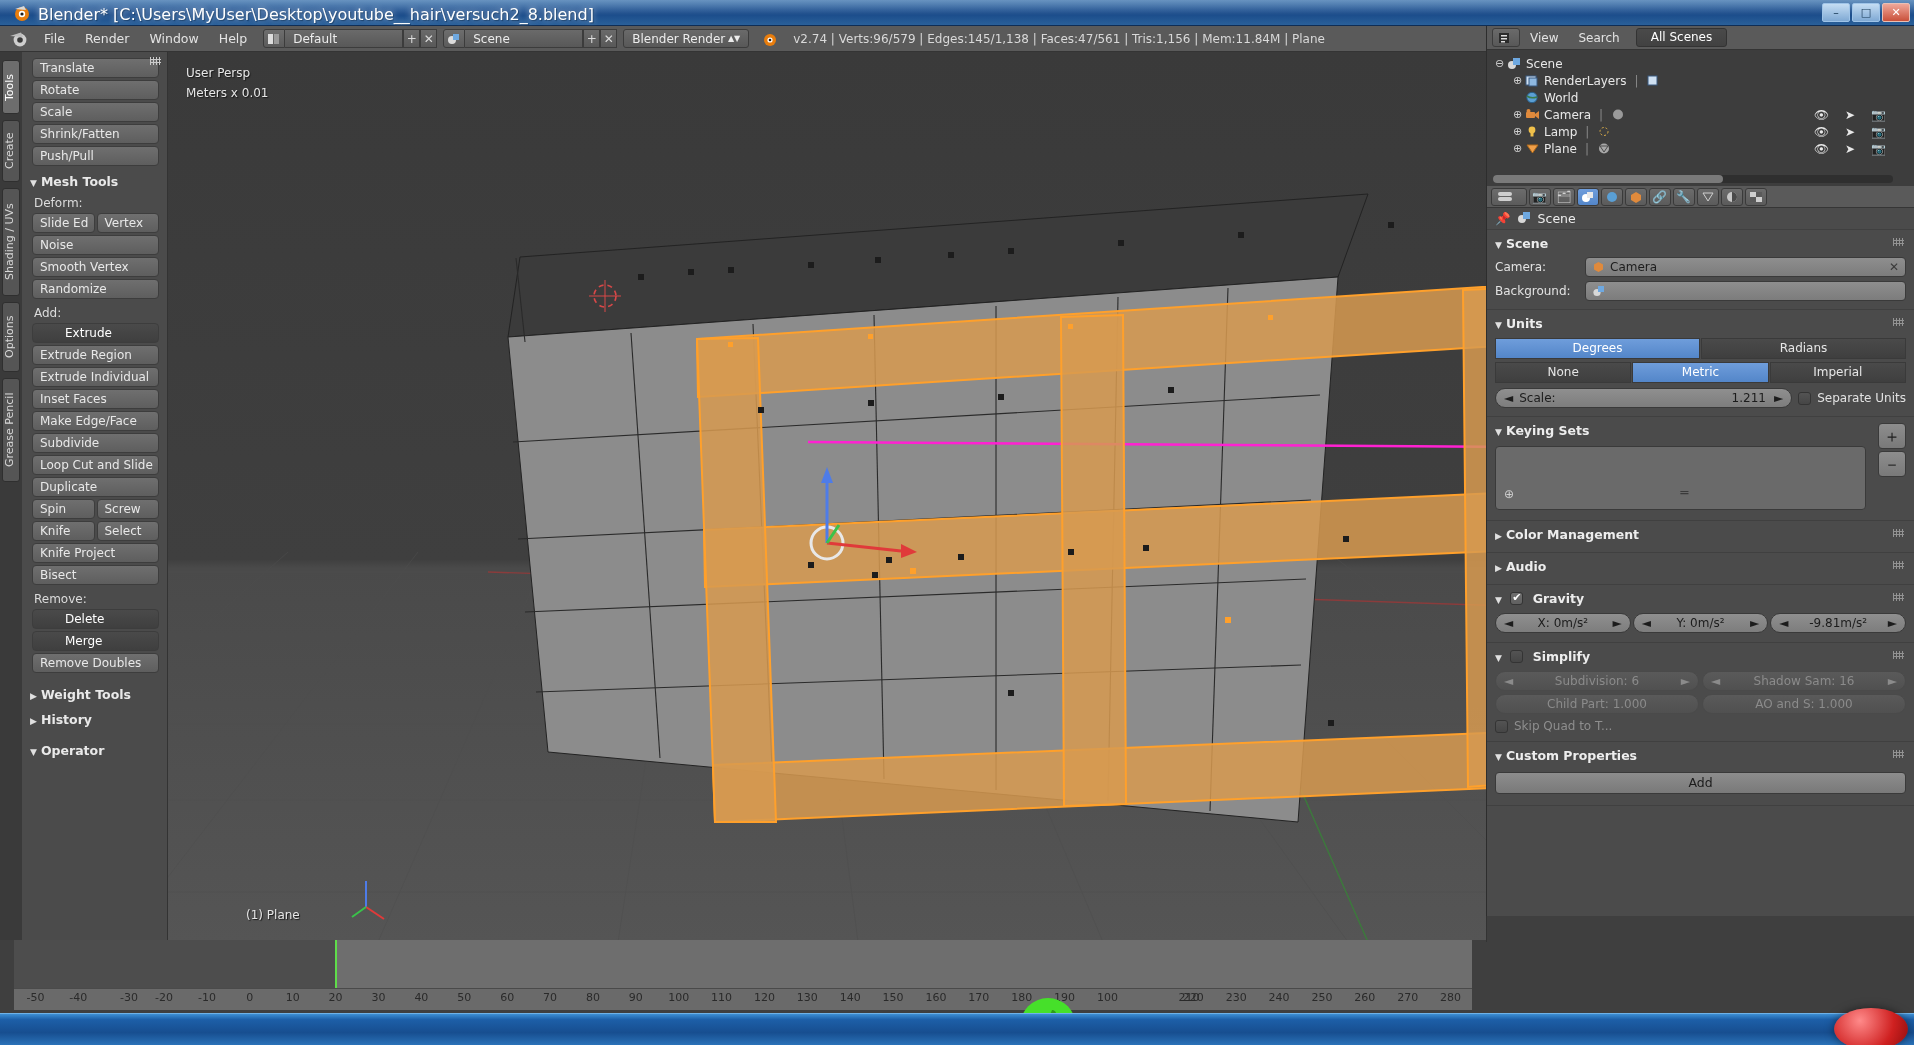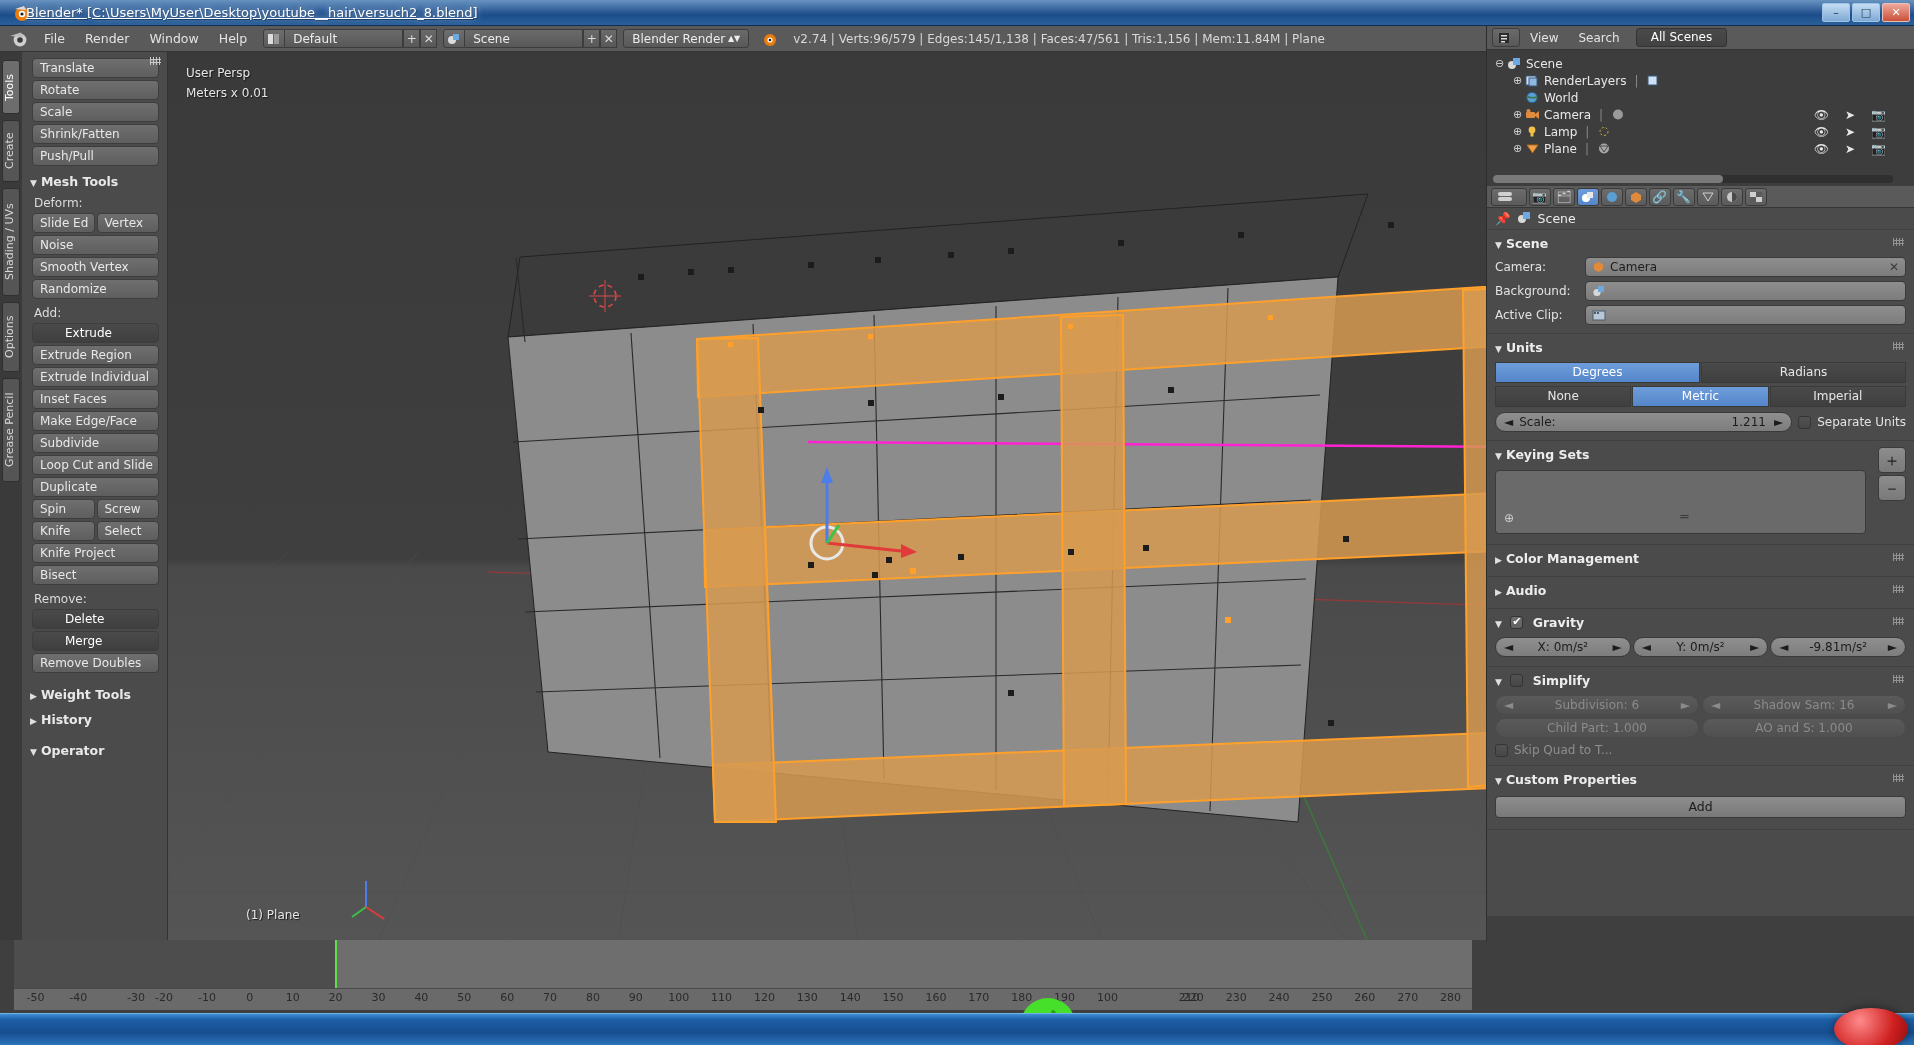--- a/index.html
+++ b/index.html
@@ -6,22 +6,22 @@
   html,body { width:1914px; height:1045px; overflow:hidden; background:#1f1f1f;
     font-family:"DejaVu Sans", sans-serif; font-size:12px; color:#d2d2d2; }
   #app { position:relative; width:1914px; height:1045px; }
 
   
   .titlebar { position:absolute; left:0; top:0; width:1914px; height:26px;
     background:linear-gradient(180deg,#2e6aa8 0%,#1d5090 40%,#1a4b8a 55%,#2a6099 100%);
     border-bottom:1px solid #0f2d55; }
   .titlebar .glow { position:absolute; left:0; top:0; width:100%; height:26px;
     background:linear-gradient(180deg,rgba(255,255,255,.28),rgba(255,255,255,0) 60%); }
-  .title-text { position:absolute; left:26px; top:5px; font-size:13px; color:#ffffff;
-    text-shadow:0 0 6px rgba(255,255,255,.65), 1px 1px 1px #07305e; white-space:nowrap;text-decoration:underline; }
+  .title-text { position:absolute; left:38px; top:5px; font-size:16px; color:#ffffff;
+    text-shadow:0 0 6px rgba(255,255,255,.65), 1px 1px 1px #07305e; white-space:nowrap; }
   .title-icon { position:absolute; left:12px; top:3px; width:20px; height:20px; }
   .win-btns { position:absolute; right:4px; top:3px; display:flex; gap:2px; }
   .win-btn { width:28px; height:19px; border:1px solid #9fc4e8;
     background:linear-gradient(180deg,#c5ddf3,#7fa9d4); border-radius:2px;
     color:#11324f; font-size:11px; line-height:17px; text-align:center; }
   .win-btn.close { background:linear-gradient(180deg,#f0a89a,#c9503a); border-color:#e8c0b6; color:#fff; }
 
   
   .blender { position:absolute; left:0; top:26px; width:1914px; height:987px; background:#3f3f3f; }
 
@@ -867,31 +867,20 @@
         <div class="p-row">
           <span class="p-lbl">Background:</span>
           <span class="p-input">
             <svg width="14" height="12" viewBox="0 0 14 12">
                 <circle cx="5" cy="7.5" r="3.6" fill="#d8d8d8"></circle>
                 <rect x="6" y="1" width="6" height="6" fill="#6ea8e0"></rect>
               </svg>
             <span></span>
           </span>
         </div>
-        <div class="p-row">
-          <span class="p-lbl">Active Clip:</span>
-          <span class="p-input">
-            <svg width="14" height="12" viewBox="0 0 14 12">
-                <rect x="1" y="2" width="12" height="9" fill="#b8c8d8" stroke="#4a5a6a"></rect>
-                <rect x="2" y="3" width="2" height="2" fill="#4a5a6a"></rect>
-                <rect x="5" y="3" width="2" height="2" fill="#4a5a6a"></rect>
-              </svg>
-            <span></span>
-          </span>
-        </div>
       </div>
 
       <div class="p-sec">
         <div class="p-title">
           <span class="tri">▼</span><span>Units</span>
           <span class="grip" style="right:10px;top:8px"></span>
         </div>
         <div class="seg">
           <div class="on">Degrees</div>
           <div>Radians</div>
@@ -1077,21 +1066,21 @@
       <svg width="13" height="13" viewBox="0 0 13 13">
           <line x1="2" y1="2" x2="11" y2="11" stroke="#d8d8d8" stroke-width="1.6"></line>
           <line x1="11" y1="2" x2="2" y2="11" stroke="#c94a3a" stroke-width="1.6"></line>
         </svg>
       </div>
   </div>
 
   <div id="ruler-host" style="position:absolute;left:14px;top:988px;width:1458px;height:22px;">
       <div class="tick" style="left: 21.4412px;">-50</div>
       <div class="tick" style="left: 64.3235px;">-40</div>
-      <div class="tick" style="left: 122px;">-30</div>
+      <div class="tick" style="left: 115px;">-30</div>
       <div class="tick" style="left: 150.088px;">-20</div>
       <div class="tick" style="left: 192.971px;">-10</div>
       <div class="tick" style="left: 235.853px;">0</div>
       <div class="tick" style="left: 278.735px;">10</div>
       <div class="tick" style="left: 321.618px;">20</div>
       <div class="tick" style="left: 364.5px;">30</div>
       <div class="tick" style="left: 407.382px;">40</div>
       <div class="tick" style="left: 450.265px;">50</div>
       <div class="tick" style="left: 493.147px;">60</div>
       <div class="tick" style="left: 536.029px;">70</div>

